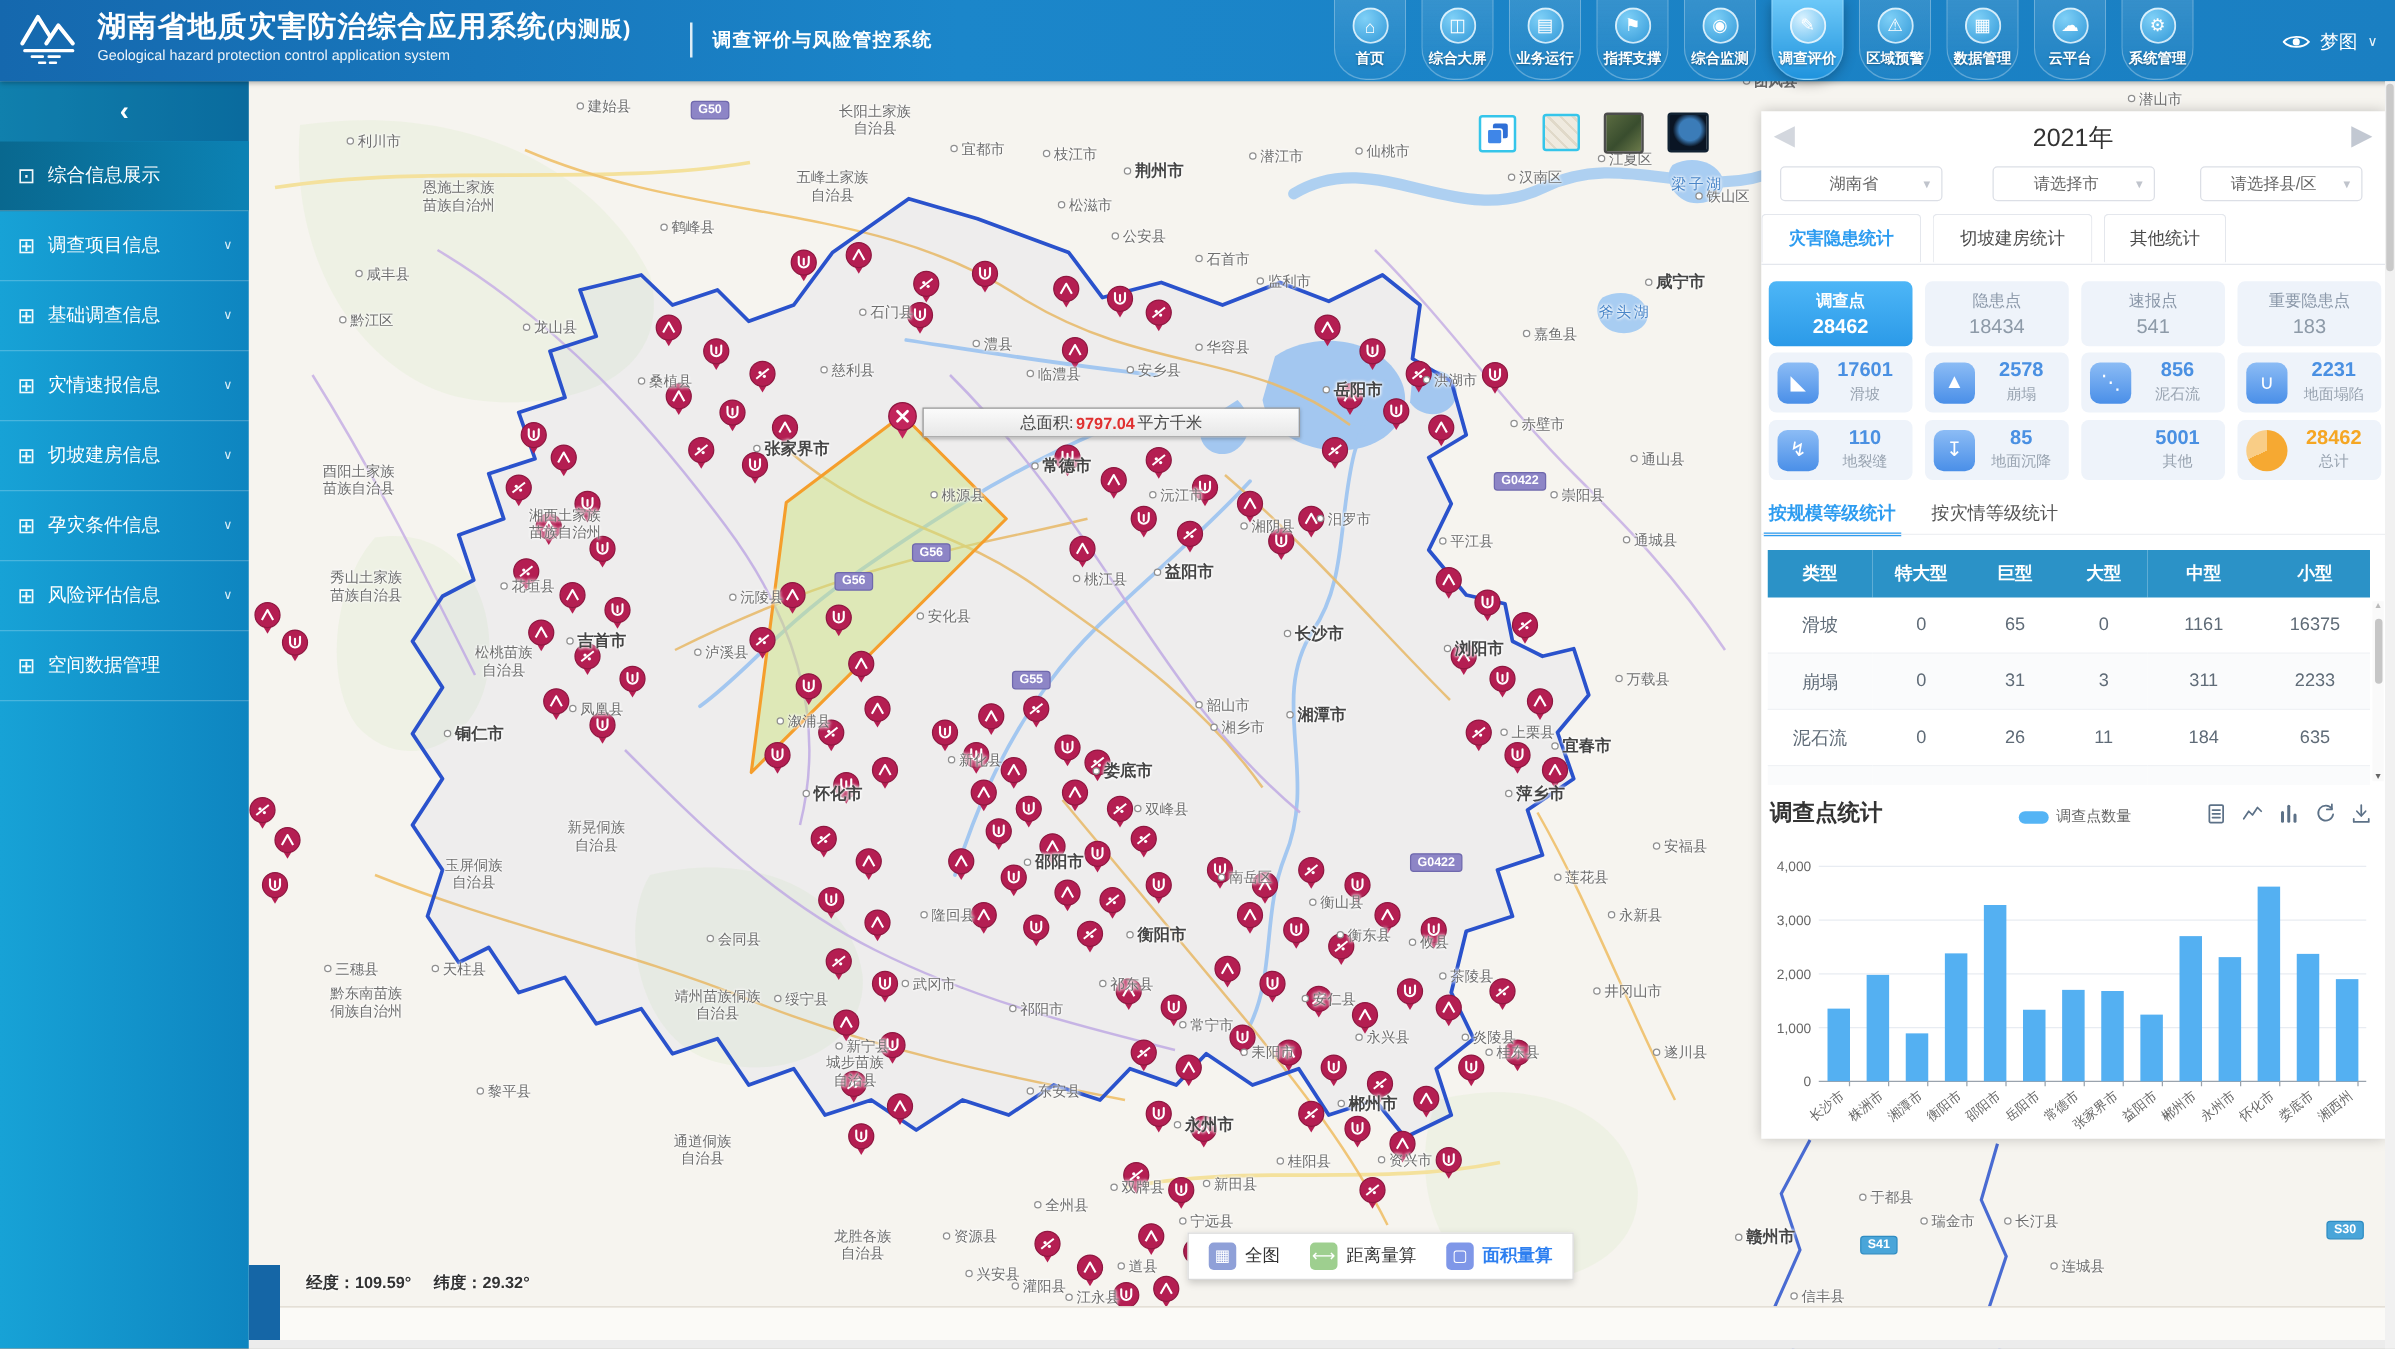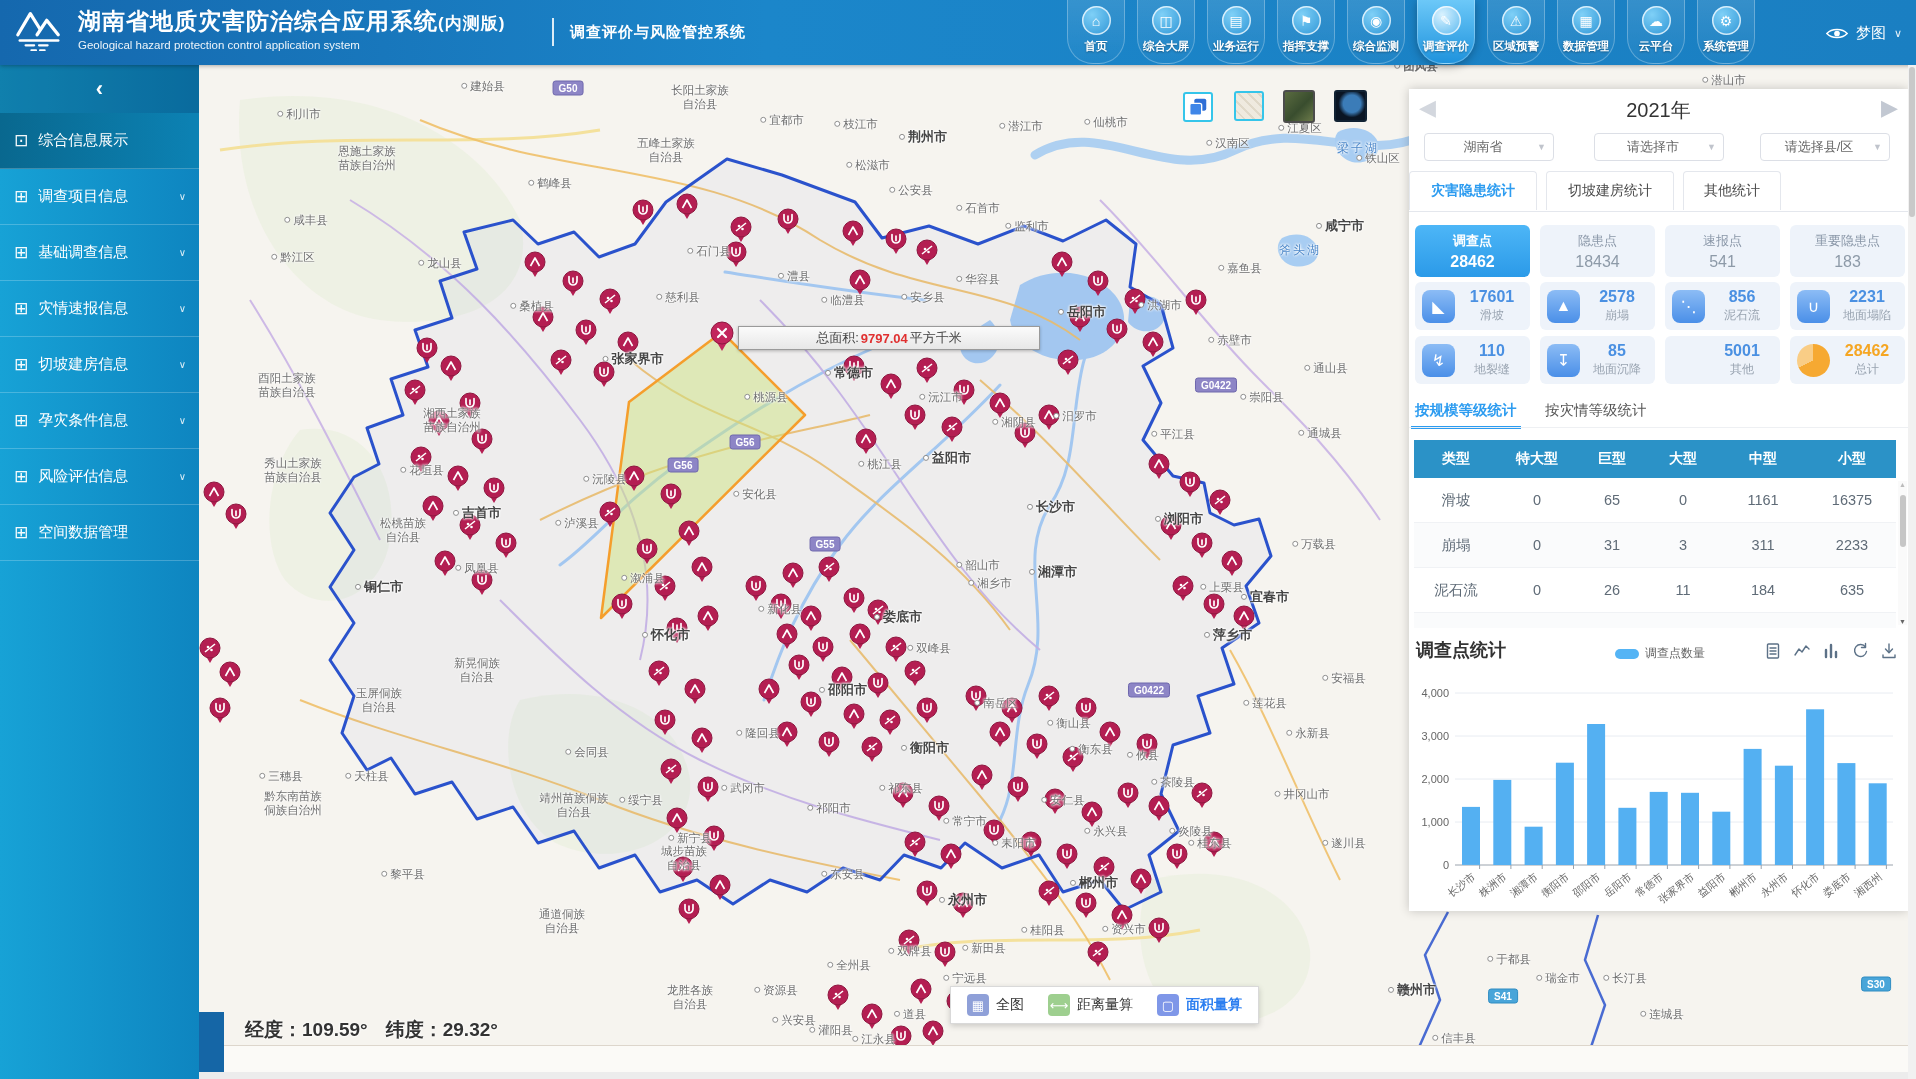--- a/index.html
+++ b/index.html
@@ -62,21 +62,21 @@
   #lyr-street{left:1035px;top:26px;border-color:#35c5ea;background:repeating-linear-gradient(45deg,#efeadf 0 5px,#e0d9c9 5px 7px);}
   #lyr-sat{left:1084px;top:25px;width:32px;height:33px;border-color:#4c4c4c;background:linear-gradient(135deg,#5a6b40,#394d2e 55%,#6b7a4a);}
   #lyr-globe{left:1135px;top:25px;width:33px;height:32px;border-color:#123;background:radial-gradient(circle at 55% 42%,#3b7cb8 0 38%,#0a1524 60%);}
   #lyr-layers{left:984px;top:27px;display:flex;align-items:center;justify-content:center;}
   .mtool{position:absolute;left:751px;top:921px;height:36px;z-index:6;background:#fff;border:1px solid #d9d9d9;
          box-shadow:0 2px 6px rgba(0,0,0,.18);display:flex;align-items:center;padding:0 16px;gap:24px;}
   .mbtn{display:flex;align-items:center;gap:7px;font-size:14px;color:#333;cursor:pointer;}
   .mbtn .ic{width:22px;height:22px;border-radius:4px;color:#fff;display:flex;align-items:center;justify-content:center;font-size:13px;}
   .ic.full{background:#8fa0d8;}.ic.distance{background:#9ecf8f;}.ic.area{background:#7f97e8;}
   .mbtn.active .lab{color:#2d7ff0;font-weight:bold;}
-  .coords{position:absolute;left:46px;top:952px;z-index:6;display:flex;gap:18px;font-size:19px;font-weight:bold;color:#333;
+  .coords{position:absolute;left:46px;top:952px;z-index:6;display:flex;gap:18px;font-size:13px;font-weight:bold;color:#333;
           text-shadow:0 0 3px #fff,0 0 3px #fff;}
   .stub{position:absolute;left:0;top:947px;width:25px;height:60px;background:#1566a6;z-index:5;}
   .bstrip{position:absolute;left:0;right:0;top:980px;bottom:0;background:#fbfaf7;border-top:1px solid #ddd6cc;z-index:4;}
   .bstrip .sub{position:absolute;left:0;right:0;bottom:0;height:7px;background:#ececec;}
   
   #panel{position:absolute;left:1409px;top:89px;width:499px;height:822px;background:#fff;z-index:20;
          box-shadow:0 0 10px rgba(0,0,0,.2);}
   .year-row{position:absolute;top:0;left:0;right:0;height:40px;}
   .year-text{position:absolute;left:0;right:0;top:8px;text-align:center;font-size:20px;color:#333;}
   .yarrow{position:absolute;top:6px;font-size:22px;color:#d3d7de;cursor:pointer;}

